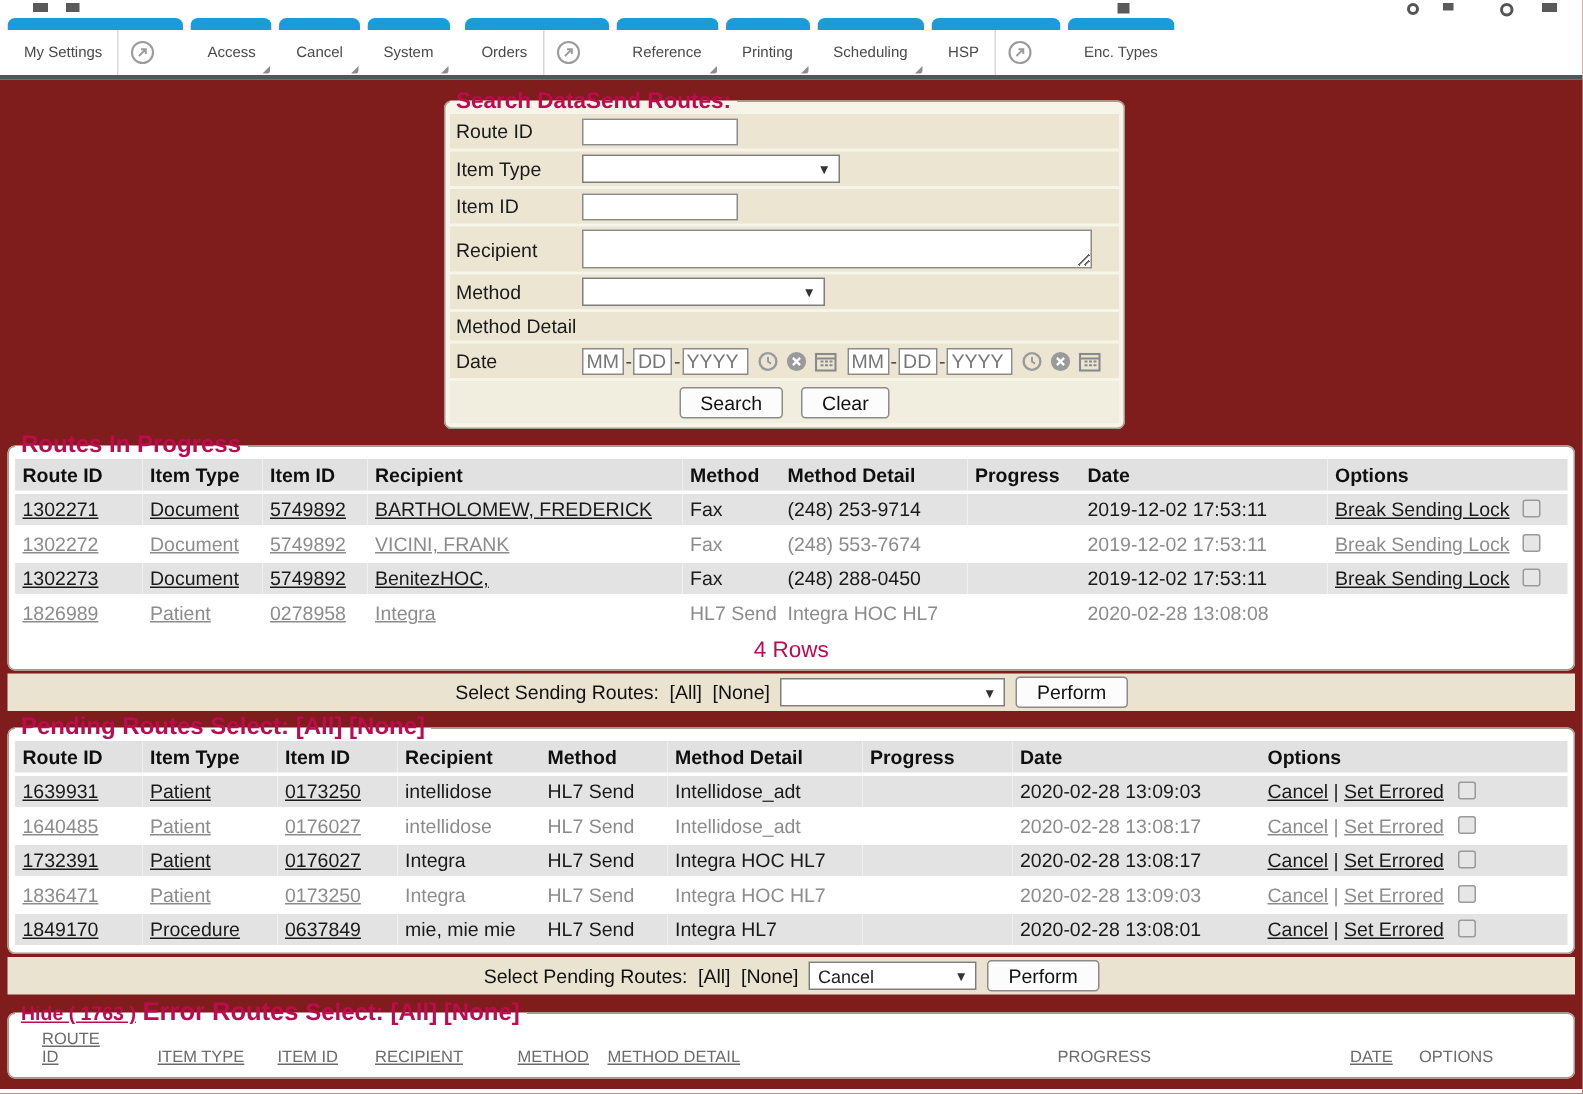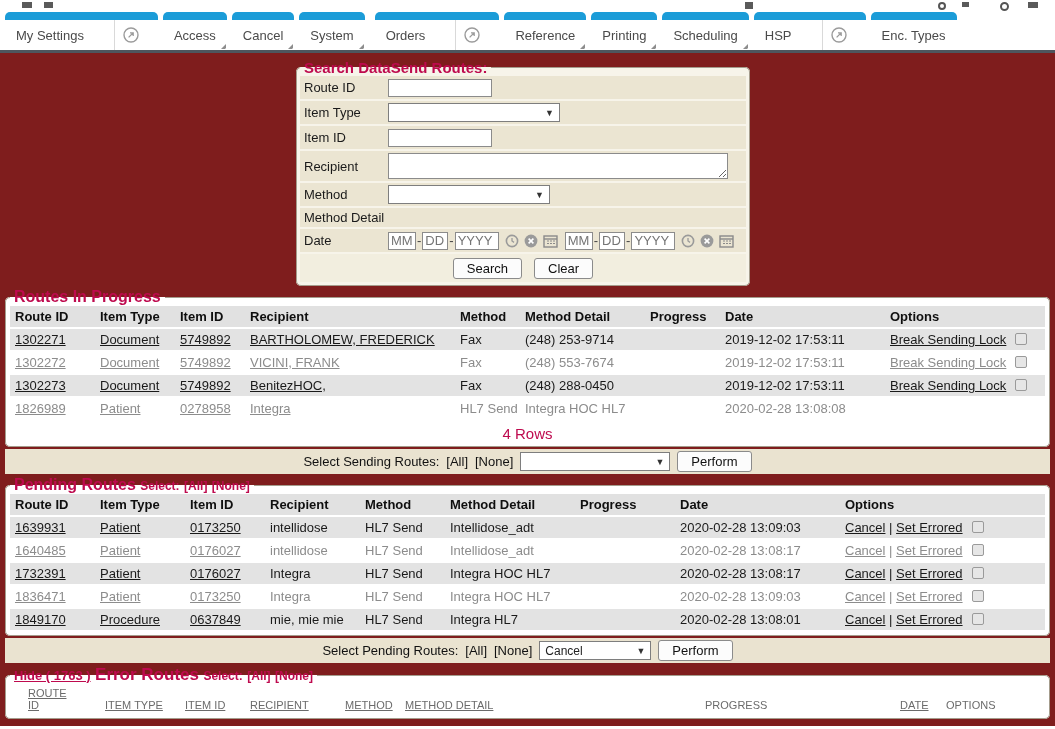--- a/index.html
+++ b/index.html
@@ -15,21 +15,21 @@
   
   .tabbar {
     display:flex; align-items:flex-end; gap:5px;
     padding:2px 5px 0 5px; height:43px;
     background:#fff; border-bottom:3px solid #4e565e;
   }
   .tab { position:relative; flex:0 0 auto; border-radius:5px; overflow:hidden; height:38px;
          display:flex; flex-direction:column; background:#fff; }
   .tab-top { height:8px; background:#1b9cd8; }
   .tab-body { display:flex; align-items:center; height:30px; padding:0 11px;
-              font-size:13px; color:#4a4a4a; background:#fff;gap:20px; }
+              font-size:10px; color:#4a4a4a; background:#fff; }
   .tab.active .tab-body { background:#1b9cd8; color:#fff; font-weight:bold; }
   .fold { position:absolute; right:1px; bottom:1px; width:0; height:0;
           border-left:5px solid transparent; border-bottom:5px solid #8d8d8d; }
   .tab.active .fold { border-bottom-color:#0c6da3; }
   .popout { display:flex; align-items:center; padding:0 8px; margin-left:10px;
             border-left:1px solid #d9d9d9; height:100%; }
   
   .content { background:#7f1d1d; height:673px; padding-top:6px; }
   fieldset { border:1px solid #a49c8c; border-radius:5px; margin:0 5px 2px 5px; padding:1px 4px 3px 4px; }
   legend { color:#be0a4e; font-weight:bold; font-size:16px; padding:0 4px; }
@@ -62,21 +62,21 @@
   td { padding:3px 5px; white-space:nowrap; overflow:hidden; }
   tr.odd { background:#E3E3E3; color:#1a1a1a; }
   tr.even { background:#fff; color:#8c8c8c; }
   .lnk { text-decoration:underline; cursor:pointer; }
   .rowcount { text-align:center; color:#be0a4e; font-size:15px; padding:4px 0 1px; background:#fff; }
   .checkbox { display:inline-block; width:12px; height:12px; background:#E6E6E6;
               border:1px solid #9a9a9a; border-radius:2px; vertical-align:-1px; margin-left:9px; cursor:pointer; }
   
   .bar { display:flex; align-items:center; justify-content:center; gap:7px; height:25px;
          margin:0 5px 2px 5px; background:#EAE3D0; font-size:13px; color:#111; }
-  .legend-small { font-size:12px; }
+  .legend-small { font-size:16px; }
   .legend-link { text-decoration:underline; cursor:pointer; }
   
   .err-fs legend .big { font-size:17px; }
   .err-table th { color:#6b6b6b; font-size:11px; font-weight:normal; vertical-align:bottom; padding:2px 5px; }
   .err-table th.sortable span { text-decoration:underline; }
   .err-table th:first-child, .err-table td:first-child { padding-left:18px; }
   .err-table th:first-child span { display:inline-block; width:42px; white-space:normal; }
   svg { display:block; }
 </style>
 </head>

